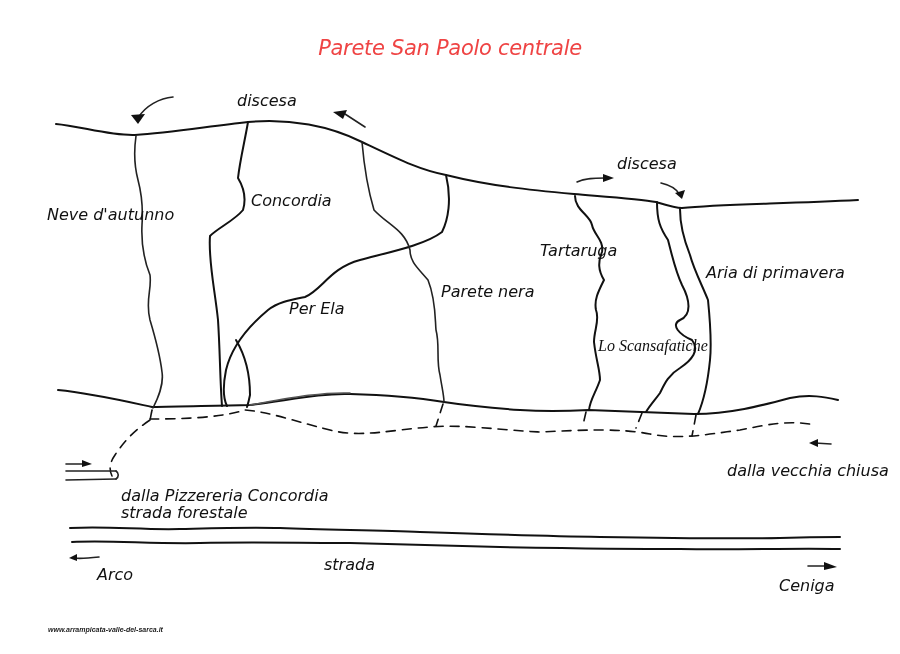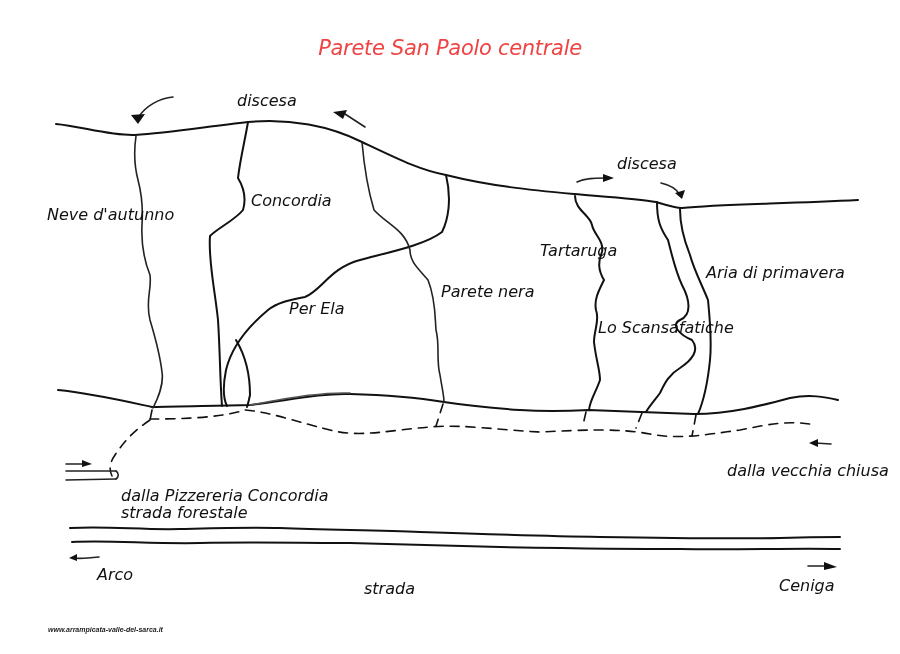--- a/index.html
+++ b/index.html
@@ -110,24 +110,24 @@
 <div class="title">Parete San Paolo centrale</div>
 
 <span class="lbl" style="left:237px; top:93px;">discesa</span>
 <span class="lbl" style="left:617px; top:156px;">discesa</span>
 
 <span class="lbl" style="left:47px; top:207px;">Neve d'autunno</span>
 <span class="lbl" style="left:251px; top:193px;">Concordia</span>
 <span class="lbl" style="left:289px; top:301px;">Per Ela</span>
 <span class="lbl" style="left:441px; top:284px;">Parete nera</span>
 <span class="lbl" style="left:540px; top:243px;">Tartaruga</span>
-<span class="lbl" style="left:598px; top:320px;">Lo Scansafatiche</span>
+<span class="lbl" style="left:598px; top:338px;font-family:Liberation Serif, serif;">Lo Scansafatiche</span>
 <span class="lbl" style="left:706px; top:265px;">Aria di primavera</span>
 
 <span class="lbl" style="left:121px; top:469px;margin-top:36px;">strada forestale</span>
 <span class="lbl" style="left:121px; top:488px;">dalla Pizzereria Concordia</span>
 <span class="lbl" style="left:727px; top:463px;">dalla vecchia  chiusa</span>
 
-<span class="lbl" style="left:324px; top:581px;margin-left:40px;">strada</span>
+<span class="lbl" style="left:324px; top:557px;">strada</span>
 <span class="lbl" style="left:97px; top:567px;">Arco</span>
 <span class="lbl" style="left:771px; top:578px;margin-left:8px;">Ceniga</span>
 
 <div class="footer">www.arrampicata-valle-del-sarca.it</div>
 
 </body></html>

